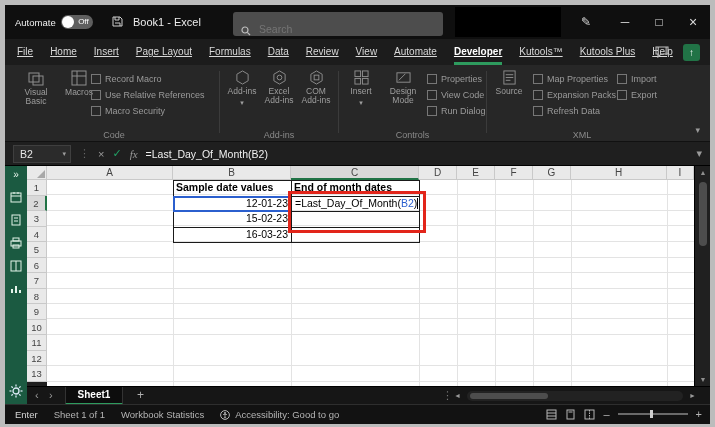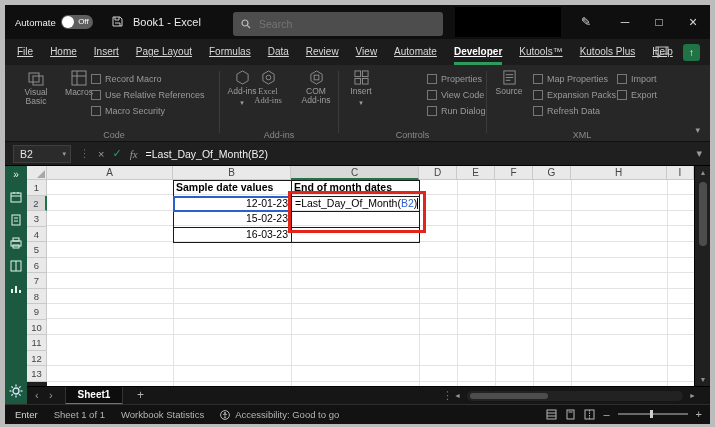--- a/index.html
+++ b/index.html
@@ -7,21 +7,21 @@
   .frame { position:relative; width:715px; height:427px; background:#bcbcbc; overflow:hidden; }
   .window { position:absolute; left:5px; top:5px; width:705px; height:417px; background:#1f1f1f; }
 
   
   .titlebar { position:absolute; left:0; top:0; width:705px; height:34px; background:#0f0f0f; color:#e6e6e6; }
   .autosave { position:absolute; left:10px; top:10px; display:flex; align-items:center; gap:5px; font-size:9.5px; color:#f0f0f0; }
   .toggle { width:32px; height:14px; border-radius:7px; background:#5f5f5f; position:relative; }
   .toggle .knob { position:absolute; left:1px; top:1px; width:12px; height:12px; border-radius:50%; background:#fff; }
   .toggle .state { position:absolute; right:4px; top:2px; font-size:8px; color:#fff; }
   .wtitle { position:absolute; left:128px; top:0; height:34px; line-height:34px; font-size:11px; color:#ececec; }
-  .searchbox { position:absolute; left:228px; top:7px; width:210px; height:24px; background:#4d4d4d; border-radius:3px; display:flex; align-items:center; padding-left:8px; gap:6px; }
+  .searchbox { position:absolute; left:228px; top:7px; width:210px; height:24px; background:#4d4d4d; border-radius:3px; display:flex; align-items:flex-end; padding-left:8px; gap:6px; }
   .searchbox input { background:transparent; border:none; outline:none; color:#c9c9c9; font-size:10.5px; width:160px; font-family:"Liberation Sans",sans-serif; }
   .redacted { position:absolute; left:450px; top:2px; width:106px; height:30px; background:#000; }
   .titleicon { position:absolute; top:0; height:34px; line-height:34px; text-align:center; color:#dcdcdc; font-size:12px; }
 
   
   .menubar { position:absolute; left:0; top:34px; width:705px; height:26px; background:#1c1c1c; display:flex; align-items:center; padding-left:12px; gap:17px; }
   .mtab { font-size:10px; color:#d8d8d8; white-space:nowrap; position:relative; height:26px; line-height:26px;text-decoration:underline; }
   .mtab.active { color:#fff; font-weight:bold; }
   .mtab.active::after { content:""; position:absolute; left:0; right:0; bottom:0; height:3px; background:#2e9b5e; }
   .menuright { position:absolute; right:10px; top:0; height:26px; display:flex; align-items:center; gap:14px; }
@@ -179,21 +179,21 @@
     <div class="gdiv" style="left:214px;"></div>
 
     <div class="rgroup" style="left:217px;width:114px;">
       <div class="lbtn" style="left:2px;width:36px;">
         <svg width="15" height="15" viewBox="0 0 16 16">
               <path d="M8 1 L14 4.5 V11.5 L8 15 L2 11.5 V4.5 Z" fill="none" stroke="#8f8f8f"></path>
             </svg>
         <span>Add-ins</span>
         <span class="caret">▾</span>
       </div>
-      <div class="lbtn" style="left:28px;width:36px;font-family:Liberation Serif, serif;">
+      <div class="lbtn" style="left:39px;width:36px;">
         <svg width="15" height="15" viewBox="0 0 16 16">
               <path d="M8 1 L14 4.5 V11.5 L8 15 L2 11.5 V4.5 Z" fill="none" stroke="#8f8f8f"></path>
               <circle cx="8" cy="8" r="2.5" fill="none" stroke="#8f8f8f"></circle>
             </svg>
         <span>Excel Add-ins</span>
       </div>
       <div class="lbtn" style="left:76px;width:36px;">
         <svg width="15" height="15" viewBox="0 0 16 16">
               <path d="M8 1 L14 4.5 V11.5 L8 15 L2 11.5 V4.5 Z" fill="none" stroke="#8f8f8f"></path>
               <rect x="5.5" y="5.5" width="5" height="5" fill="none" stroke="#8f8f8f"></rect>
@@ -207,20 +207,27 @@
     <div class="rgroup" style="left:336px;width:143px;">
       <div class="lbtn" style="left:2px;width:36px;">
         <svg width="15" height="15" viewBox="0 0 16 16">
               <rect x="1" y="1" width="6" height="6" fill="none" stroke="#8f8f8f"></rect>
               <rect x="9" y="1" width="6" height="6" fill="none" stroke="#8f8f8f"></rect>
               <rect x="1" y="9" width="6" height="6" fill="none" stroke="#8f8f8f"></rect>
               <rect x="9" y="9" width="6" height="6" fill="none" stroke="#8f8f8f"></rect>
             </svg>
         <span>Insert</span>
         <span class="caret">▾</span>
+      </div>
+      <div class="lbtn" style="left:42px;width:40px;">
+        <svg width="15" height="15" viewBox="0 0 16 16">
+              <rect x="1" y="3" width="14" height="10" fill="none" stroke="#8f8f8f"></rect>
+              <line x1="3" y1="11" x2="10" y2="4" stroke="#8f8f8f"></line>
+            </svg>
+        <span>Design Mode</span>
       </div>
       <div class="stack" style="left:86px;">
         <div class="sbtn">
           <span class="sicon"></span>
           <span>Properties</span>
         </div>
         <div class="sbtn">
           <span class="sicon"></span>
           <span>View Code</span>
         </div>

